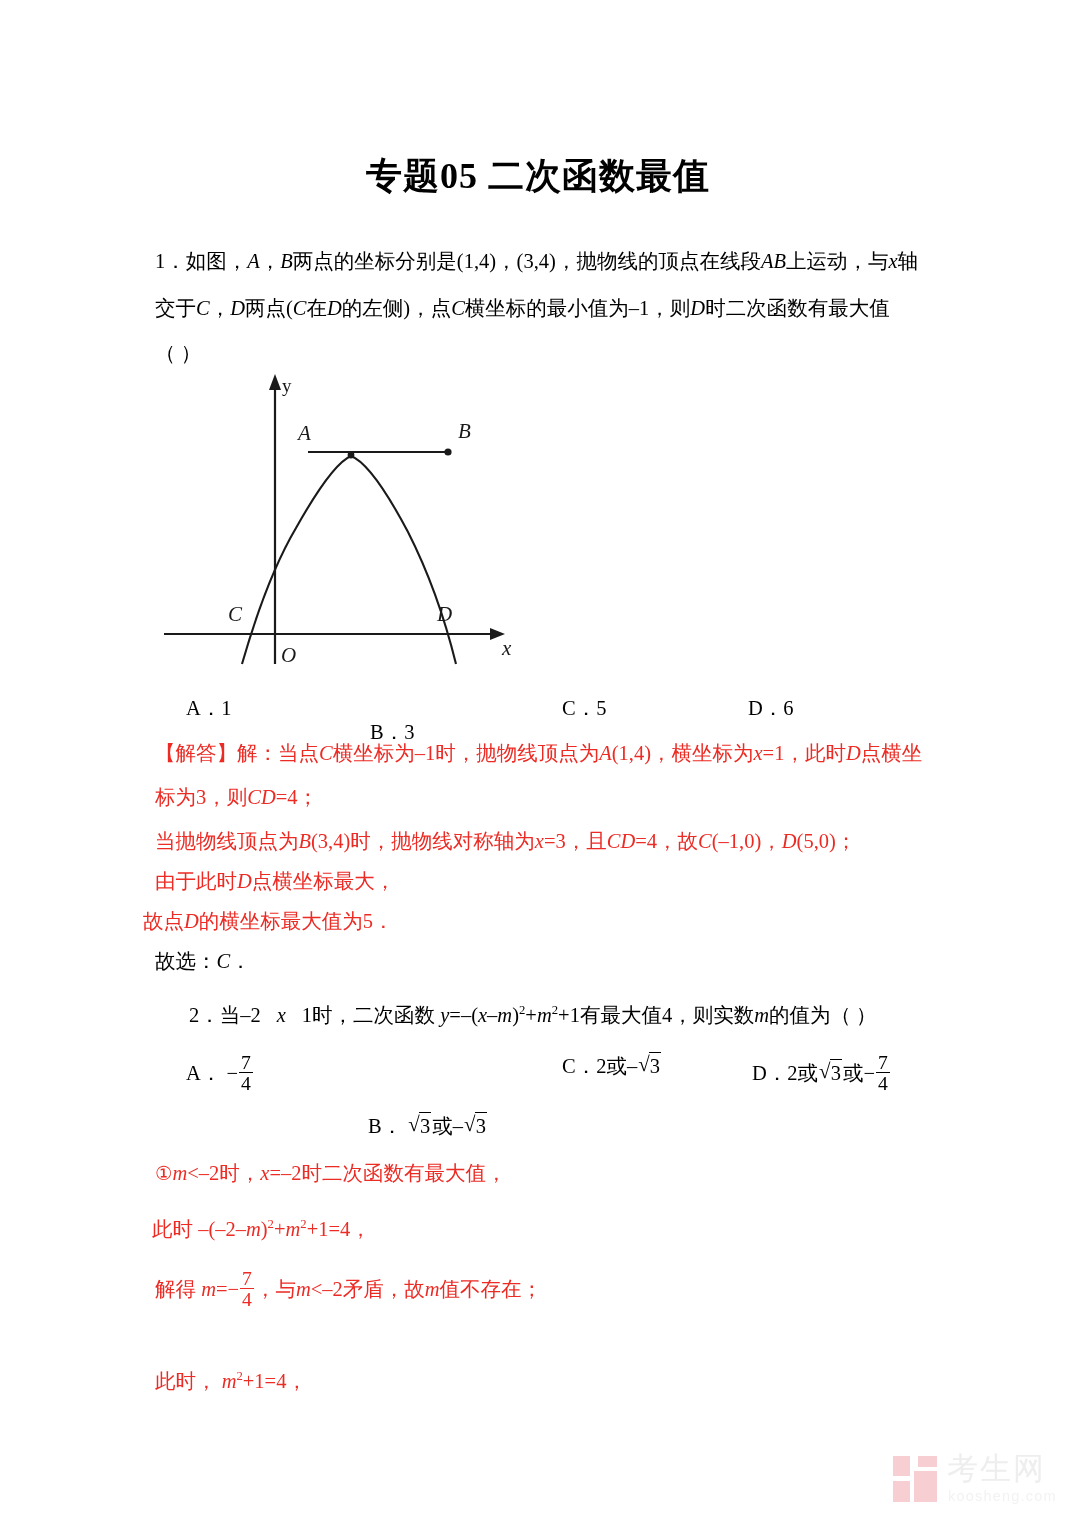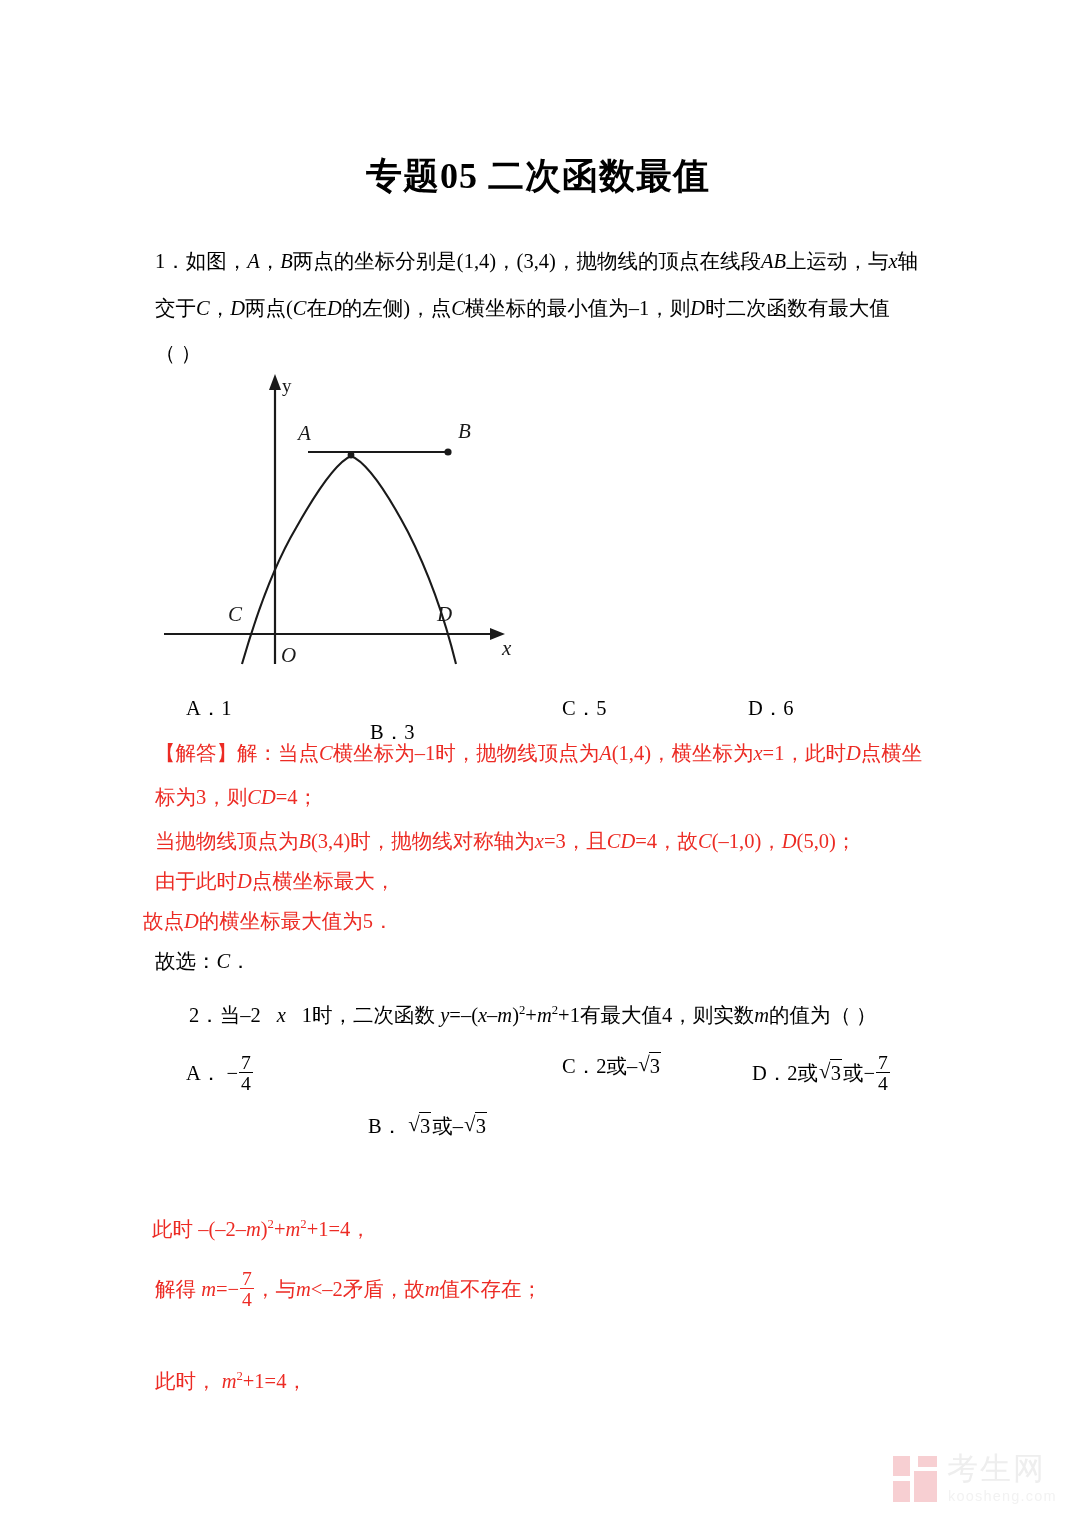--- a/index.html
+++ b/index.html
@@ -258,20 +258,23 @@
 
   <div class="body-line blk" style="left:562px; top:1052px;">
     <span>C．</span><span class="mn">2</span><span>或</span><span class="mn">–</span><span class="sqrt"><span class="rad mn">3</span></span>
   </div>
 
   <div class="body-line blk" style="left:752px; top:1052px;">
     <span>D．</span><span class="mn">2</span><span>或</span><span class="sqrt"><span class="rad mn">3</span></span><span>或</span><span class="mn">−</span><span class="frac"><span class="num">7</span><span class="den">4</span></span>
   </div>
 
 
+  <div class="body-line red" style="left:155px; top:1160px;">
+    <span class="circnum">①</span><span class="mi">m</span><span class="mn">&lt;</span><span class="mn">–2</span><span>时，</span><span class="mi">x</span><span class="mn">=</span><span class="mn">–2</span><span>时二次函数有最大值，</span>
+  </div>
 
   <div class="body-line red" style="left:152px; top:1216px;">
     <span>此时</span>&nbsp;<span class="mn">–(</span><span class="mn">–2</span><span class="mn">–</span><span class="mi">m</span><span class="mn">)</span><sup class="exn">2</sup><span class="mn">+</span><span class="mi">m</span><sup class="exn">2</sup><span class="mn">+1</span><span class="mn">=</span><span class="mn">4</span><span>，</span>
   </div>
 
   <div class="body-line red" style="left:155px; top:1268px;">
     <span>解得</span>&nbsp;<span class="mi">m</span><span class="mn">=</span><span class="mn">−</span><span class="frac"><span class="num">7</span><span class="den">4</span></span><span>，与</span><span class="mi">m</span><span class="mn">&lt;</span><span class="mn">–2</span><span>矛盾，故</span><span class="mi">m</span><span>值不存在；</span>
   </div>
 
 

